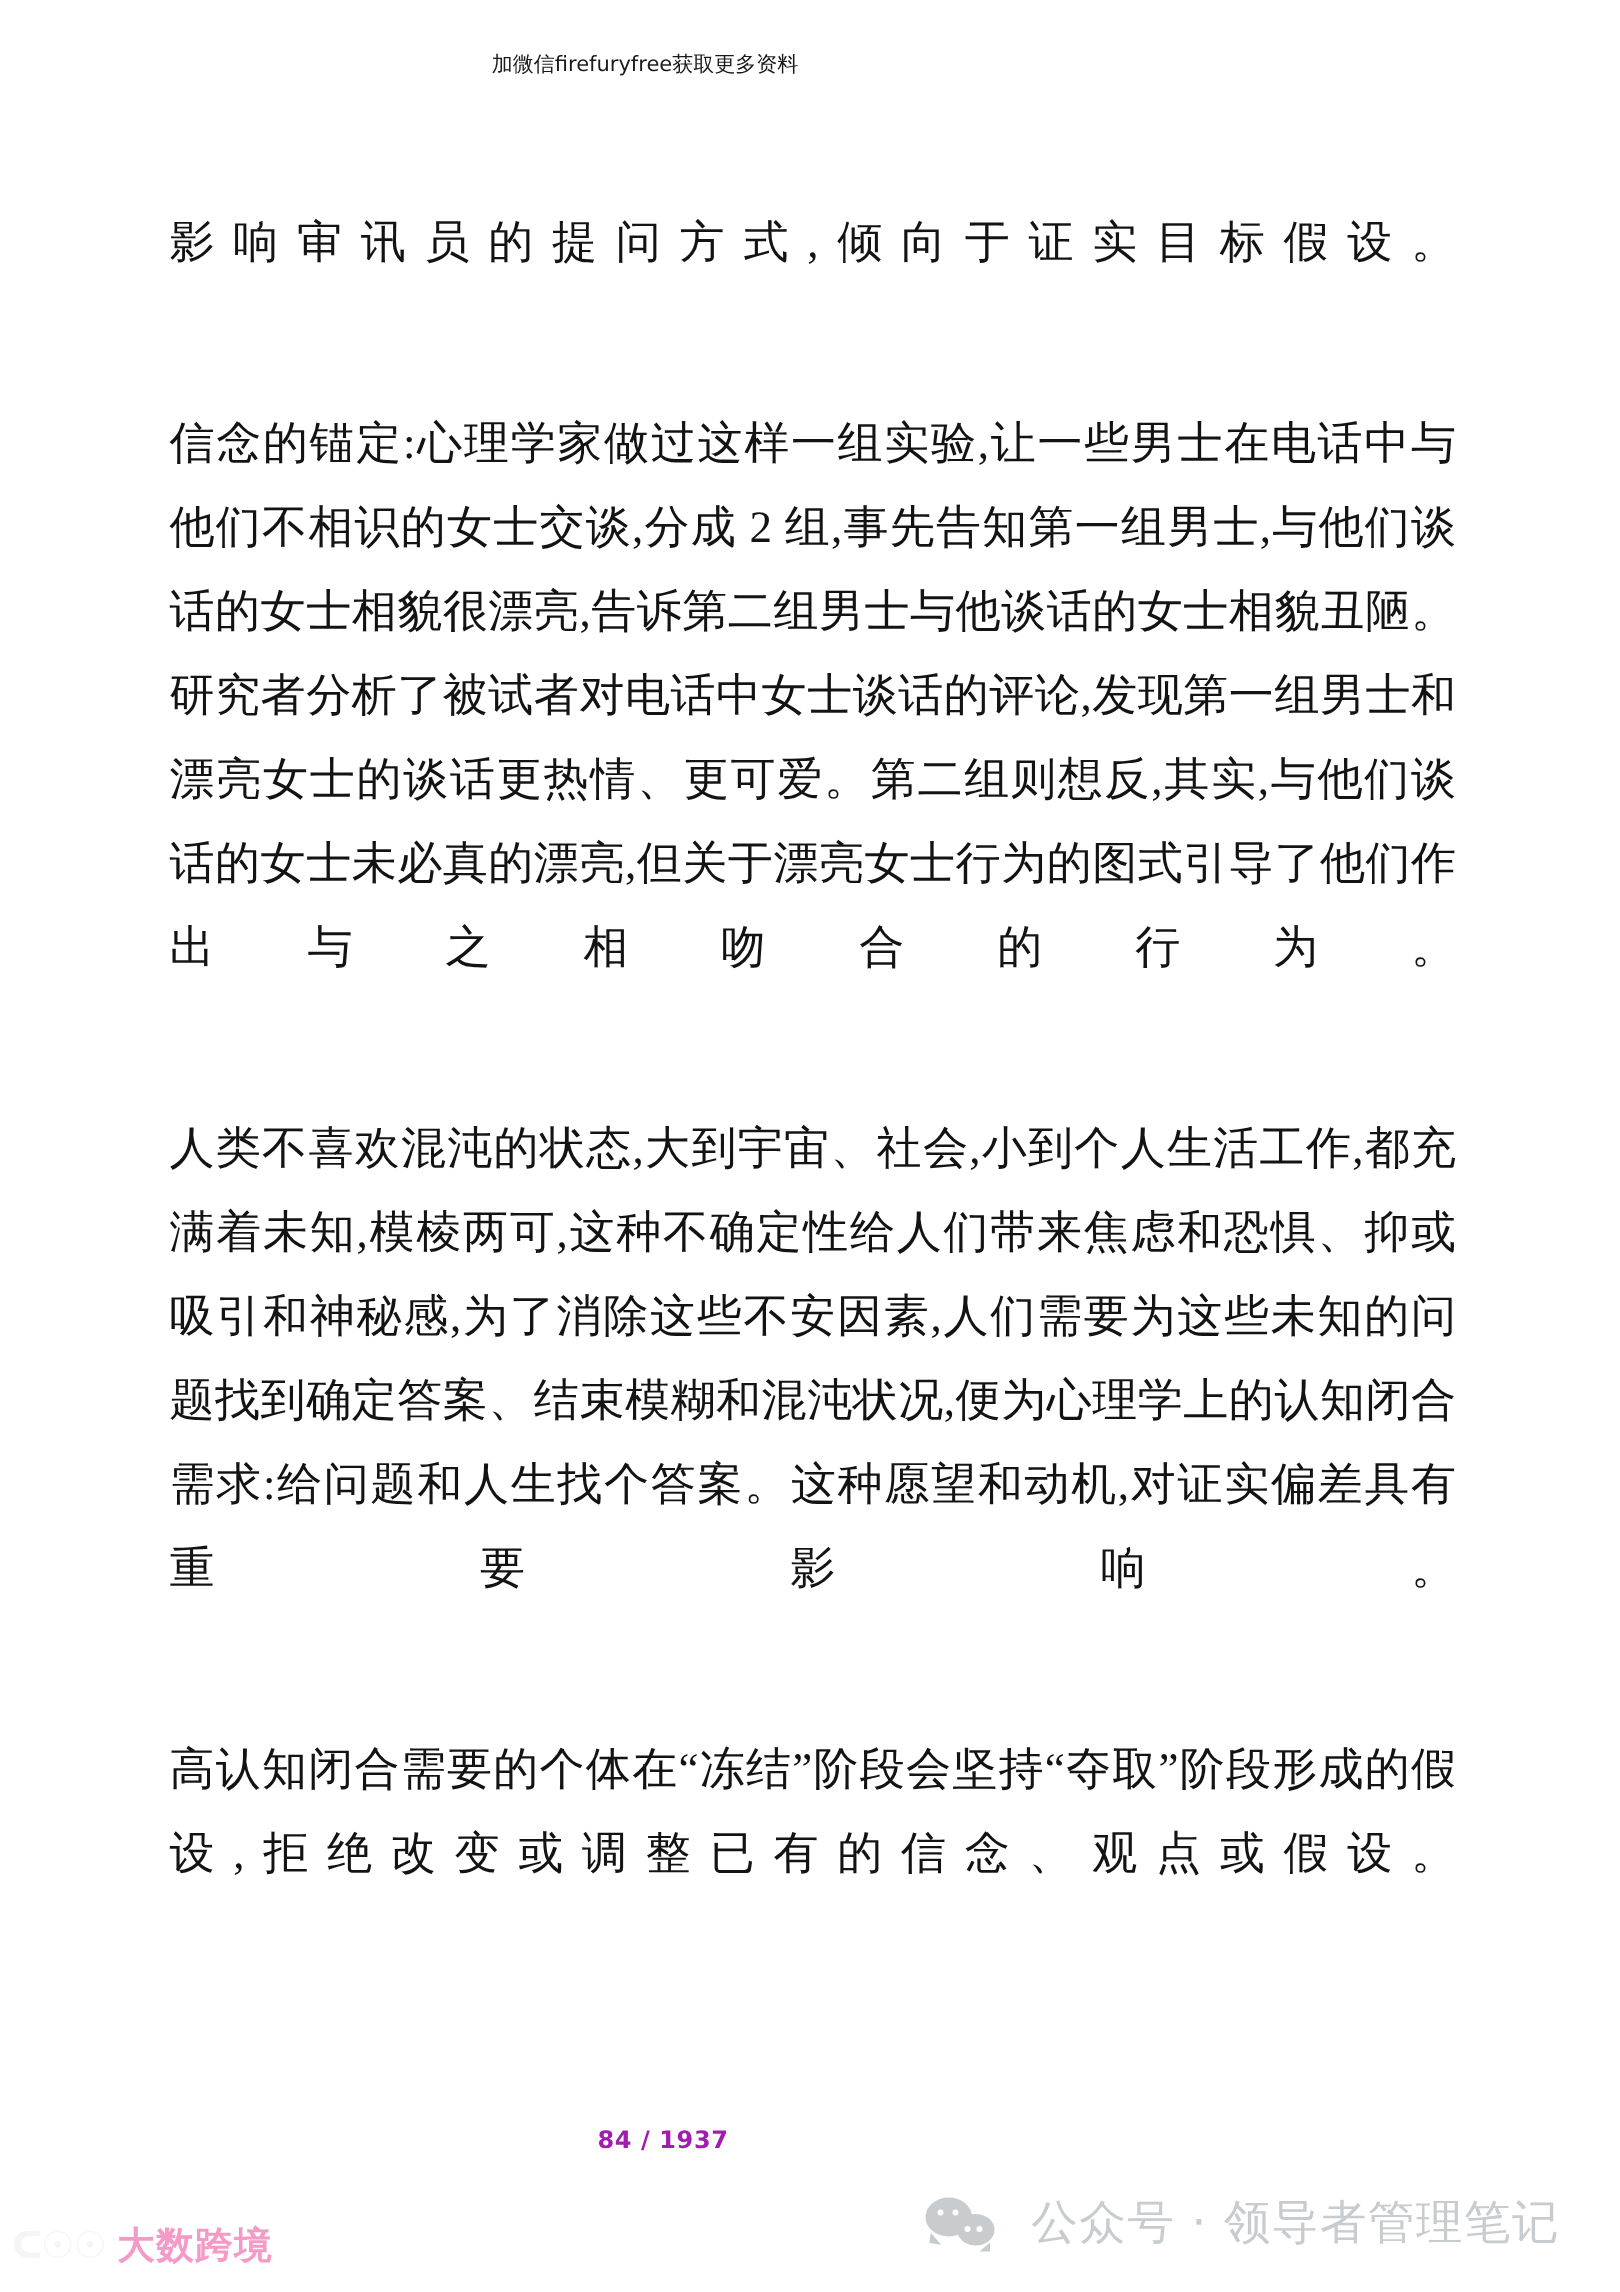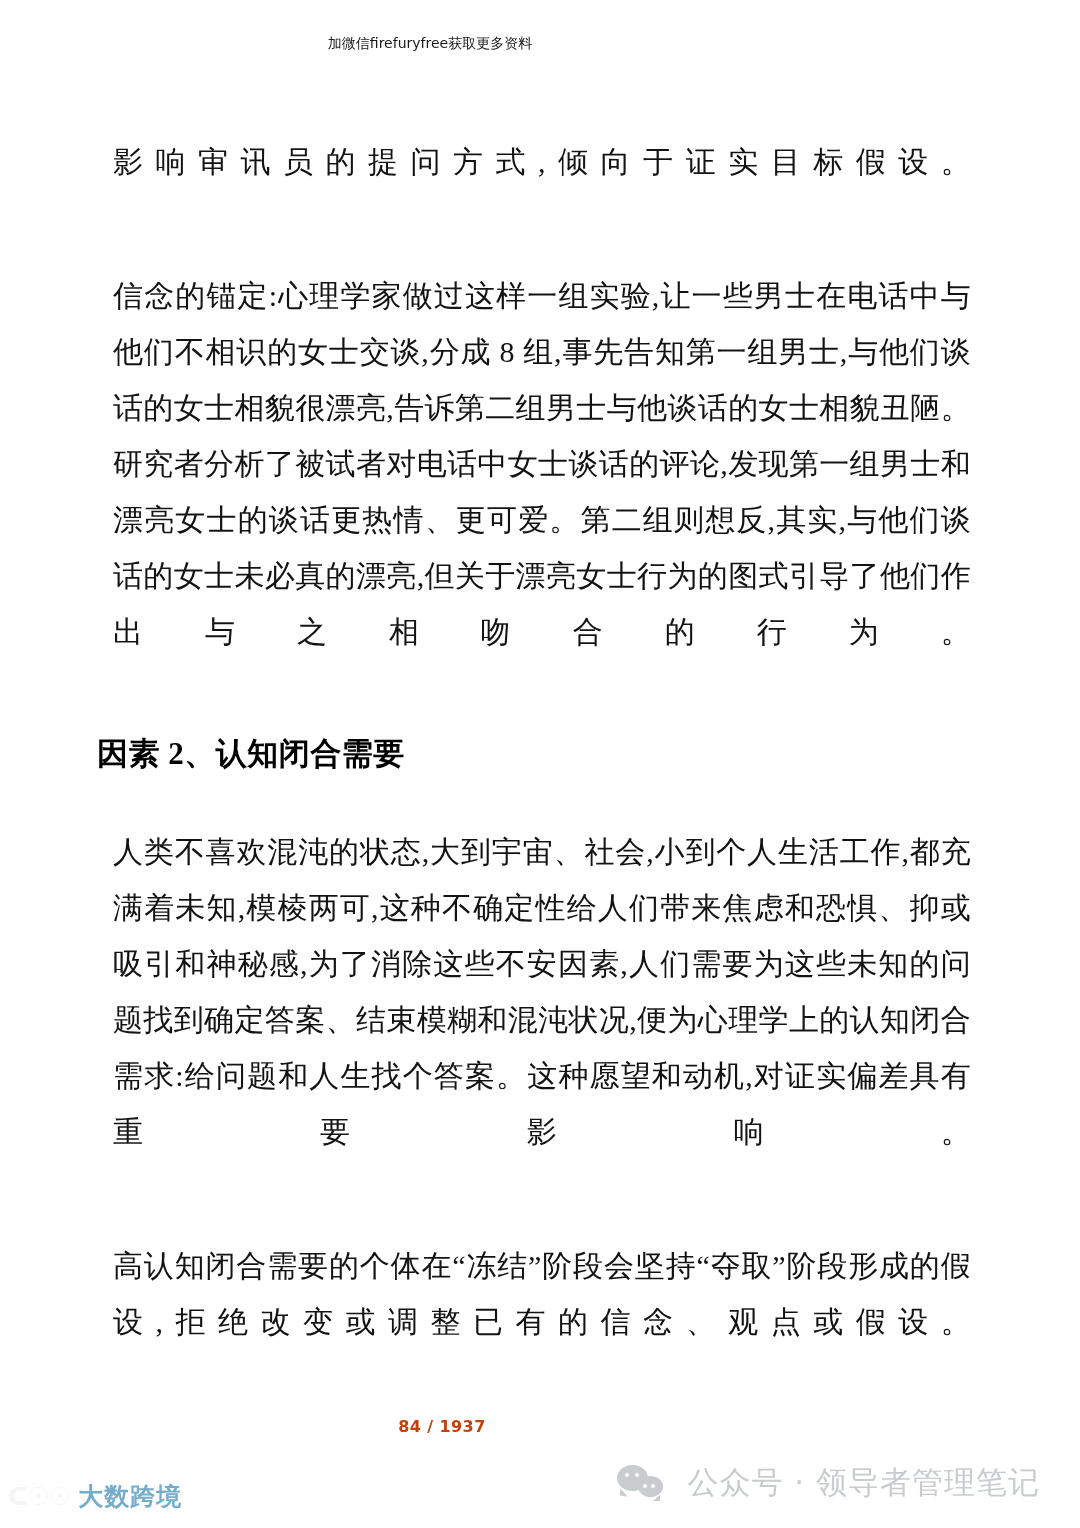--- a/index.html
+++ b/index.html
@@ -75,21 +75,21 @@
   
   .page-number {
     position: absolute;
     top: 1417px;
     left: 0;
     width: 884px;
     text-align: center;
     font-family: "DejaVu Sans", "Liberation Sans", sans-serif;
     font-size: 16px;
     font-weight: bold;
-    color: #c2410c;
+    color: #a21caf;
     letter-spacing: 0.4px;
   }
 
   
   .footer-brand {
     position: absolute;
     right: 40px;
     top: 1462px;
     display: flex;
     align-items: flex-end;
@@ -170,38 +170,37 @@
     font-size: 25px;
     line-height: 28px;
     color: #eceef0;
     letter-spacing: -1px;
     font-weight: bold;
   }
   .corner-mark .mark-text {
     font-family: "DejaVu Sans", "Liberation Sans", sans-serif;
     font-size: 25px;
     line-height: 28px;
-    color: #0369a1;
+    color: #ec4899;
     font-weight: bold;
     white-space: nowrap;
     letter-spacing: 1px;
   }
 </style>
 </head>
 <body>
 
 <div class="page-header">加微信firefuryfree获取更多资料</div>
 
 <div class="content">
 
   <p class="para">影响审讯员的提问方式,倾向于证实目标假设。</p>
 
-  <p class="para">信念的锚定:心理学家做过这样一组实验,让一些男士在电话中与他们不相识的女士交谈,分成 8 组,事先告知第一组男士,与他们谈话的女士相貌很漂亮,告诉第二组男士与他谈话的女士相貌丑陋。研究者分析了被试者对电话中女士谈话的评论,发现第一组男士和漂亮女士的谈话更热情、更可爱。第二组则想反,其实,与他们谈话的女士未必真的漂亮,但关于漂亮女士行为的图式引导了他们作出与之相吻合的行为。</p>
-
-  <h2 class="heading gap-before-heading">因素 2、认知闭合需要</h2>
+  <p class="para">信念的锚定:心理学家做过这样一组实验,让一些男士在电话中与他们不相识的女士交谈,分成 2 组,事先告知第一组男士,与他们谈话的女士相貌很漂亮,告诉第二组男士与他谈话的女士相貌丑陋。研究者分析了被试者对电话中女士谈话的评论,发现第一组男士和漂亮女士的谈话更热情、更可爱。第二组则想反,其实,与他们谈话的女士未必真的漂亮,但关于漂亮女士行为的图式引导了他们作出与之相吻合的行为。</p>
+
 
   <p class="para gap-after-heading">人类不喜欢混沌的状态,大到宇宙、社会,小到个人生活工作,都充满着未知,模棱两可,这种不确定性给人们带来焦虑和恐惧、抑或吸引和神秘感,为了消除这些不安因素,人们需要为这些未知的问题找到确定答案、结束模糊和混沌状况,便为心理学上的认知闭合需求:给问题和人生找个答案。这种愿望和动机,对证实偏差具有重要影响。</p>
 
 
   <p class="para">高认知闭合需要的个体在“冻结”阶段会坚持“夺取”阶段形成的假设,拒绝改变或调整已有的信念、观点或假设。</p>
 
 </div>
 
 <div class="page-number">84 / 1937</div>
 

